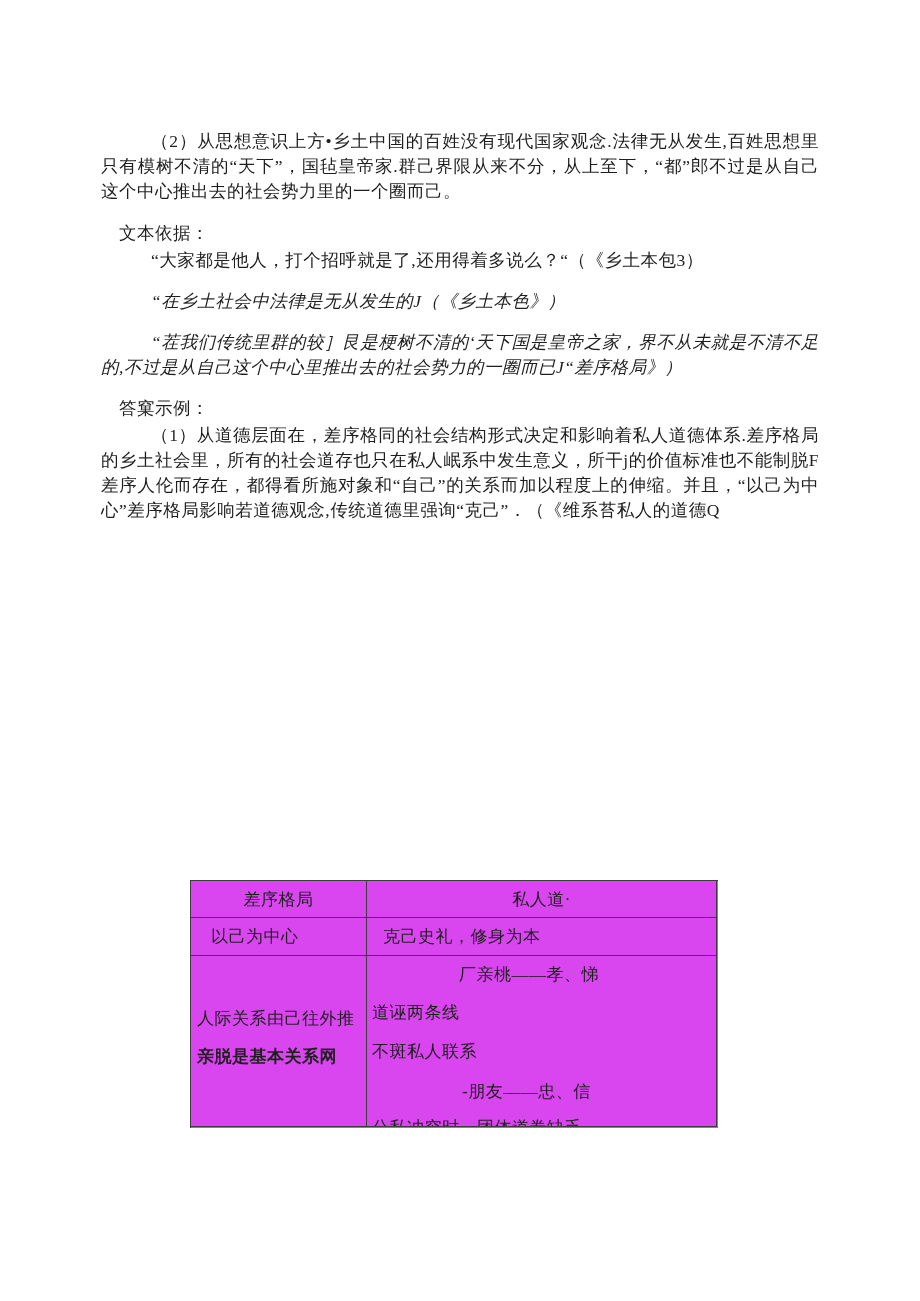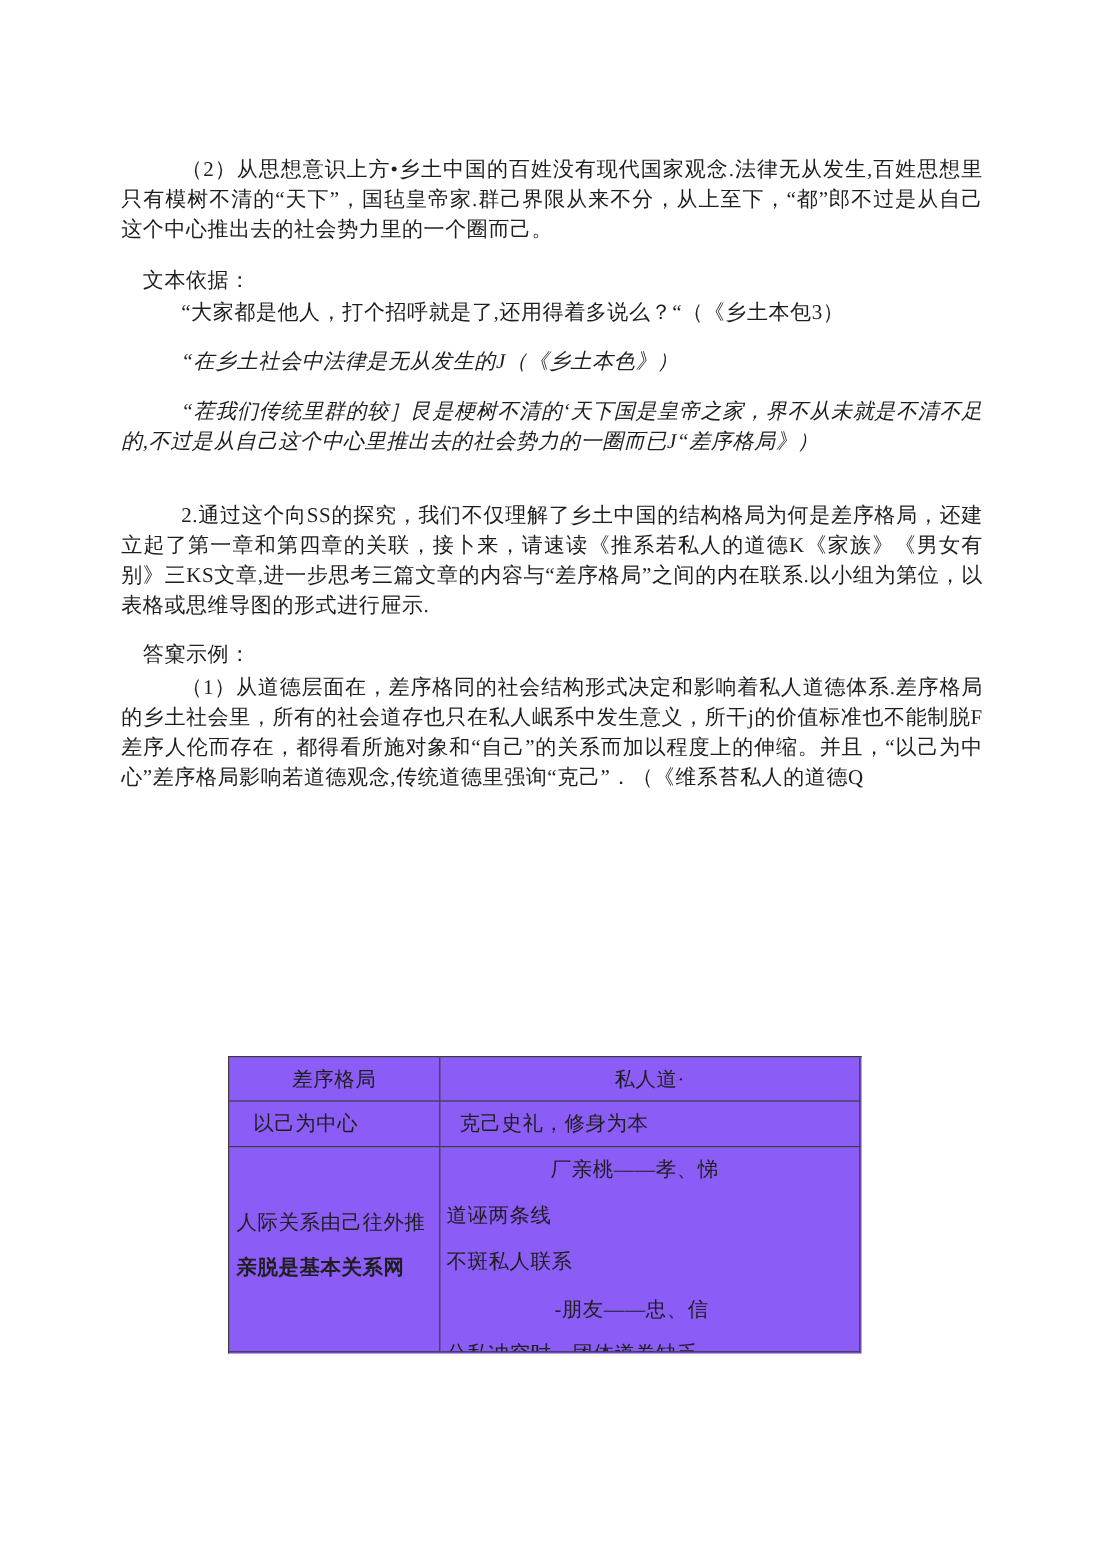--- a/index.html
+++ b/index.html
@@ -60,21 +60,21 @@
     top: 880px;
     width: 527px;
     height: 247px;
     border-left: 1px solid #3c3c3c;
     border-top: 1px solid #3c3c3c;
     display: grid;
     grid-template-columns: 176px 350px;
     grid-template-rows: 37px 38px 171px;
     font-size: 17px;
     letter-spacing: 0.5px;
-    background: #8b5cf6;
+    background: #d946ef;
   }
   .cell {
     border-right: 1px solid #3c3c3c;
     border-bottom: 1px solid #3c3c3c;
     box-sizing: border-box;
     position: relative;
     overflow: hidden;
   }
   .cell.center {
     display: flex;
@@ -97,21 +97,20 @@
 <body>
 
 <div id="page">
 
   <div id="text-flow">
     <p class="para">（2）从思想意识上方•乡土中国的百姓没有现代国家观念.法律无从发生,百姓思想里只有模树不清的“天下”，国毡皇帝家.群己界限从来不分，从上至下，“都”郎不过是从自己这个中心推出去的社会势力里的一个圈而己。</p>
     <p class="label-line mt-evidence">文本依据：</p>
     <p class="para quote mt-q1">“大家都是他人，打个招呼就是了,还用得着多说么？“（《乡土本包3）</p>
     <p class="para quote mt-q">“在乡土社会中法律是无从发生的J（《乡土本色》）</p>
     <p class="para quote mt-q">“茬我们传统里群的较］艮是梗树不清的‘天下国是皇帝之家，界不从未就是不清不足的,不过是从自己这个中心里推出去的社会势力的一圈而已J“差序格局》）</p>
-    <p class="para mt-task">2.通过这个向SS的探究，我们不仅理解了乡土中国的结构格局为何是差序格局，还建立起了第一章和第四章的关联，接卜来，请速读《推系若私人的道德K《家族》《男女有别》三KS文章,进一步思考三篇文章的内容与“差序格局”之间的内在联系.以小组为第位，以表格或思维导图的形式进行屉示.</p>
     <p class="label-line mt-answer-label">答窠示例：</p>
     <p class="para mt-answer">（1）从道德层面在，差序格同的社会结构形式决定和影响着私人道德体系.差序格局的乡土社会里，所有的社会道存也只在私人岷系中发生意义，所干j的价值标准也不能制脱F差序人伦而存在，都得看所施对象和“自己”的关系而加以程度上的伸缩。并且，“以己为中心”差序格局影响若道德观念,传统道德里强询“克己”．（《维系苔私人的道德Q</p>
   </div>
 
   <div id="answer-table">
 
     <div class="cell center">
       <span>差序格局</span>
     </div>
     <div class="cell center">

